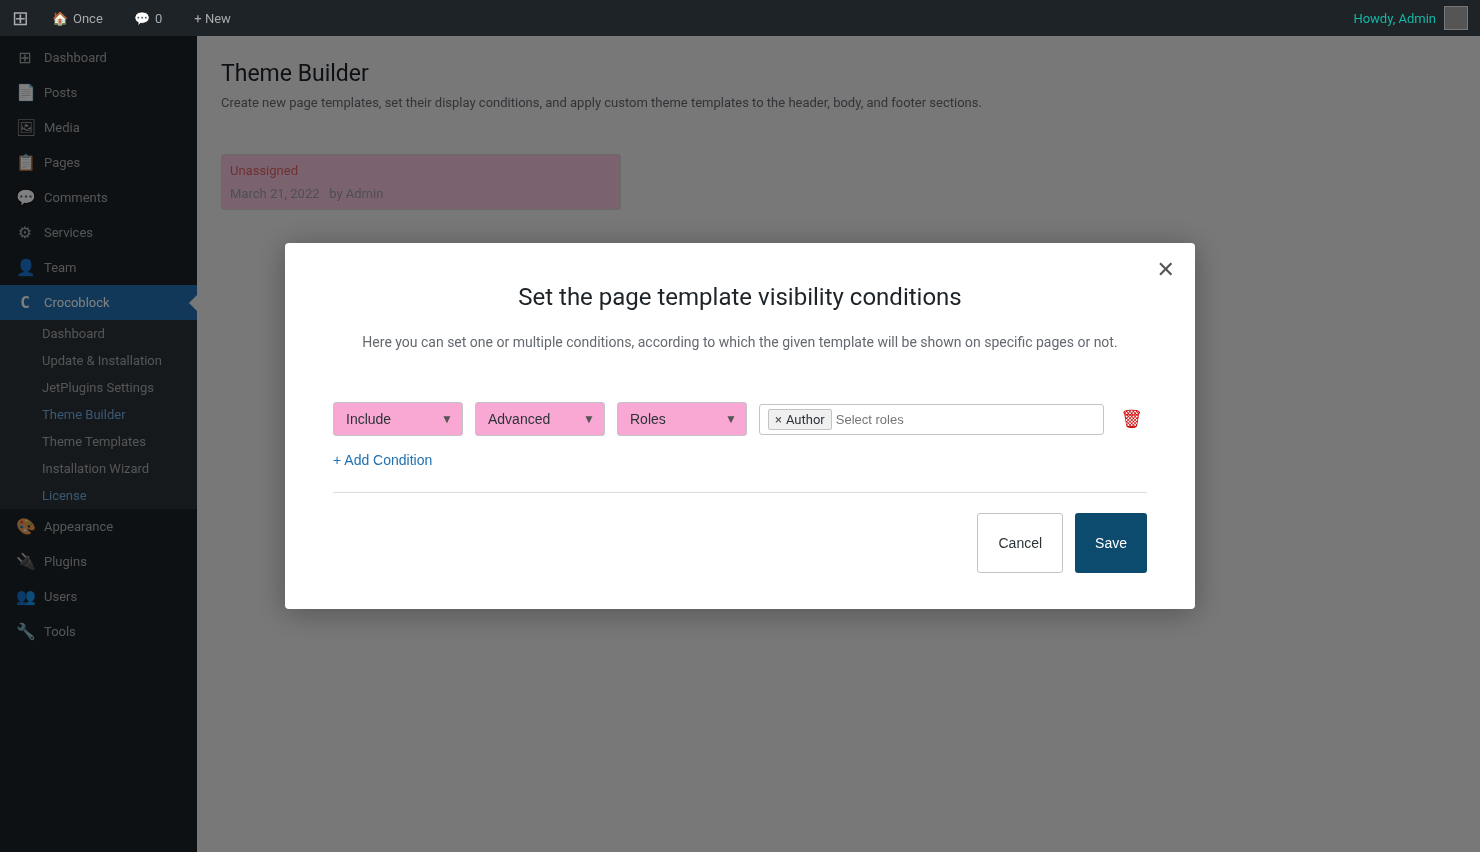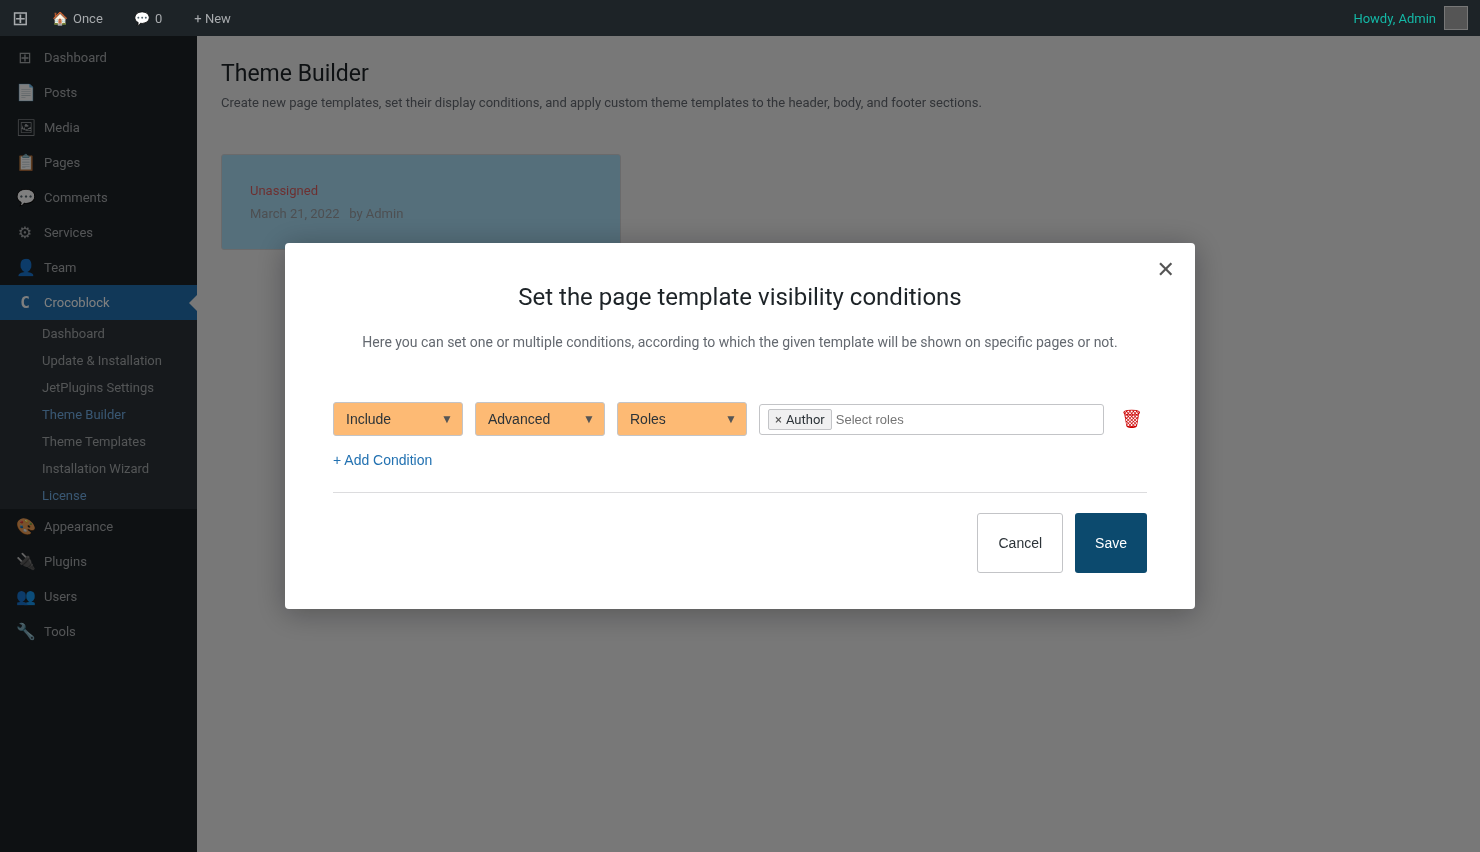--- a/index.html
+++ b/index.html
@@ -93,21 +93,21 @@
     }
     .select-wrapper {
       position: relative; display: inline-flex; align-items: center;
     }
     .select-wrapper .chevron {
       position: absolute; right: 10px; pointer-events: none;
       color: #555; font-size: 12px;
     }
     .select-wrapper select {
       border: 1px solid #c3c4c7; border-radius: 3px;
-      background: #fdba74; padding: 8px 32px 8px 12px;
+      background: #f9a8d4; padding: 8px 32px 8px 12px;
       font-size: 14px; color: #2c3338; cursor: pointer;
       appearance: none; min-width: 130px;
     }
 
     
     .tag-input-area {
       border: 1px solid #c3c4c7; border-radius: 3px;
       background: #fff; padding: 4px 8px; min-width: 280px;
       display: flex; flex-wrap: wrap; gap: 4px; align-items: center;
       flex: 1;
@@ -140,22 +140,22 @@
       padding: 21px 20px; border-radius: 3px; font-size: 14px; cursor: pointer;
     }
     .btn-save {
       background: #0c4a6e; color: #fff; border: none;
       padding: 8px 20px; border-radius: 3px; font-size: 14px; cursor: pointer;
     }
 
     
     .bg-content { padding: 16px 24px; opacity: 0.6; }
     .content-box {
-      background: #7dd3fc; border: 1px solid #c3c4c7; border-radius: 3px;
-      padding: 28px; margin-bottom: 12px; max-width: 400px;
+      background: #f9a8d4; border: 1px solid #c3c4c7; border-radius: 3px;
+      padding: 8px; margin-bottom: 12px; max-width: 400px;
     }
     .unassigned { color: #c00; font-size: 13px; }
     .date-info { font-size: 13px; color: #646970; margin-top: 8px; }
   </style>
 </head>
 <body>
 
 <div class="admin-bar">
   <span class="admin-bar-logo">⊞</span>
   <span class="admin-bar-item">

